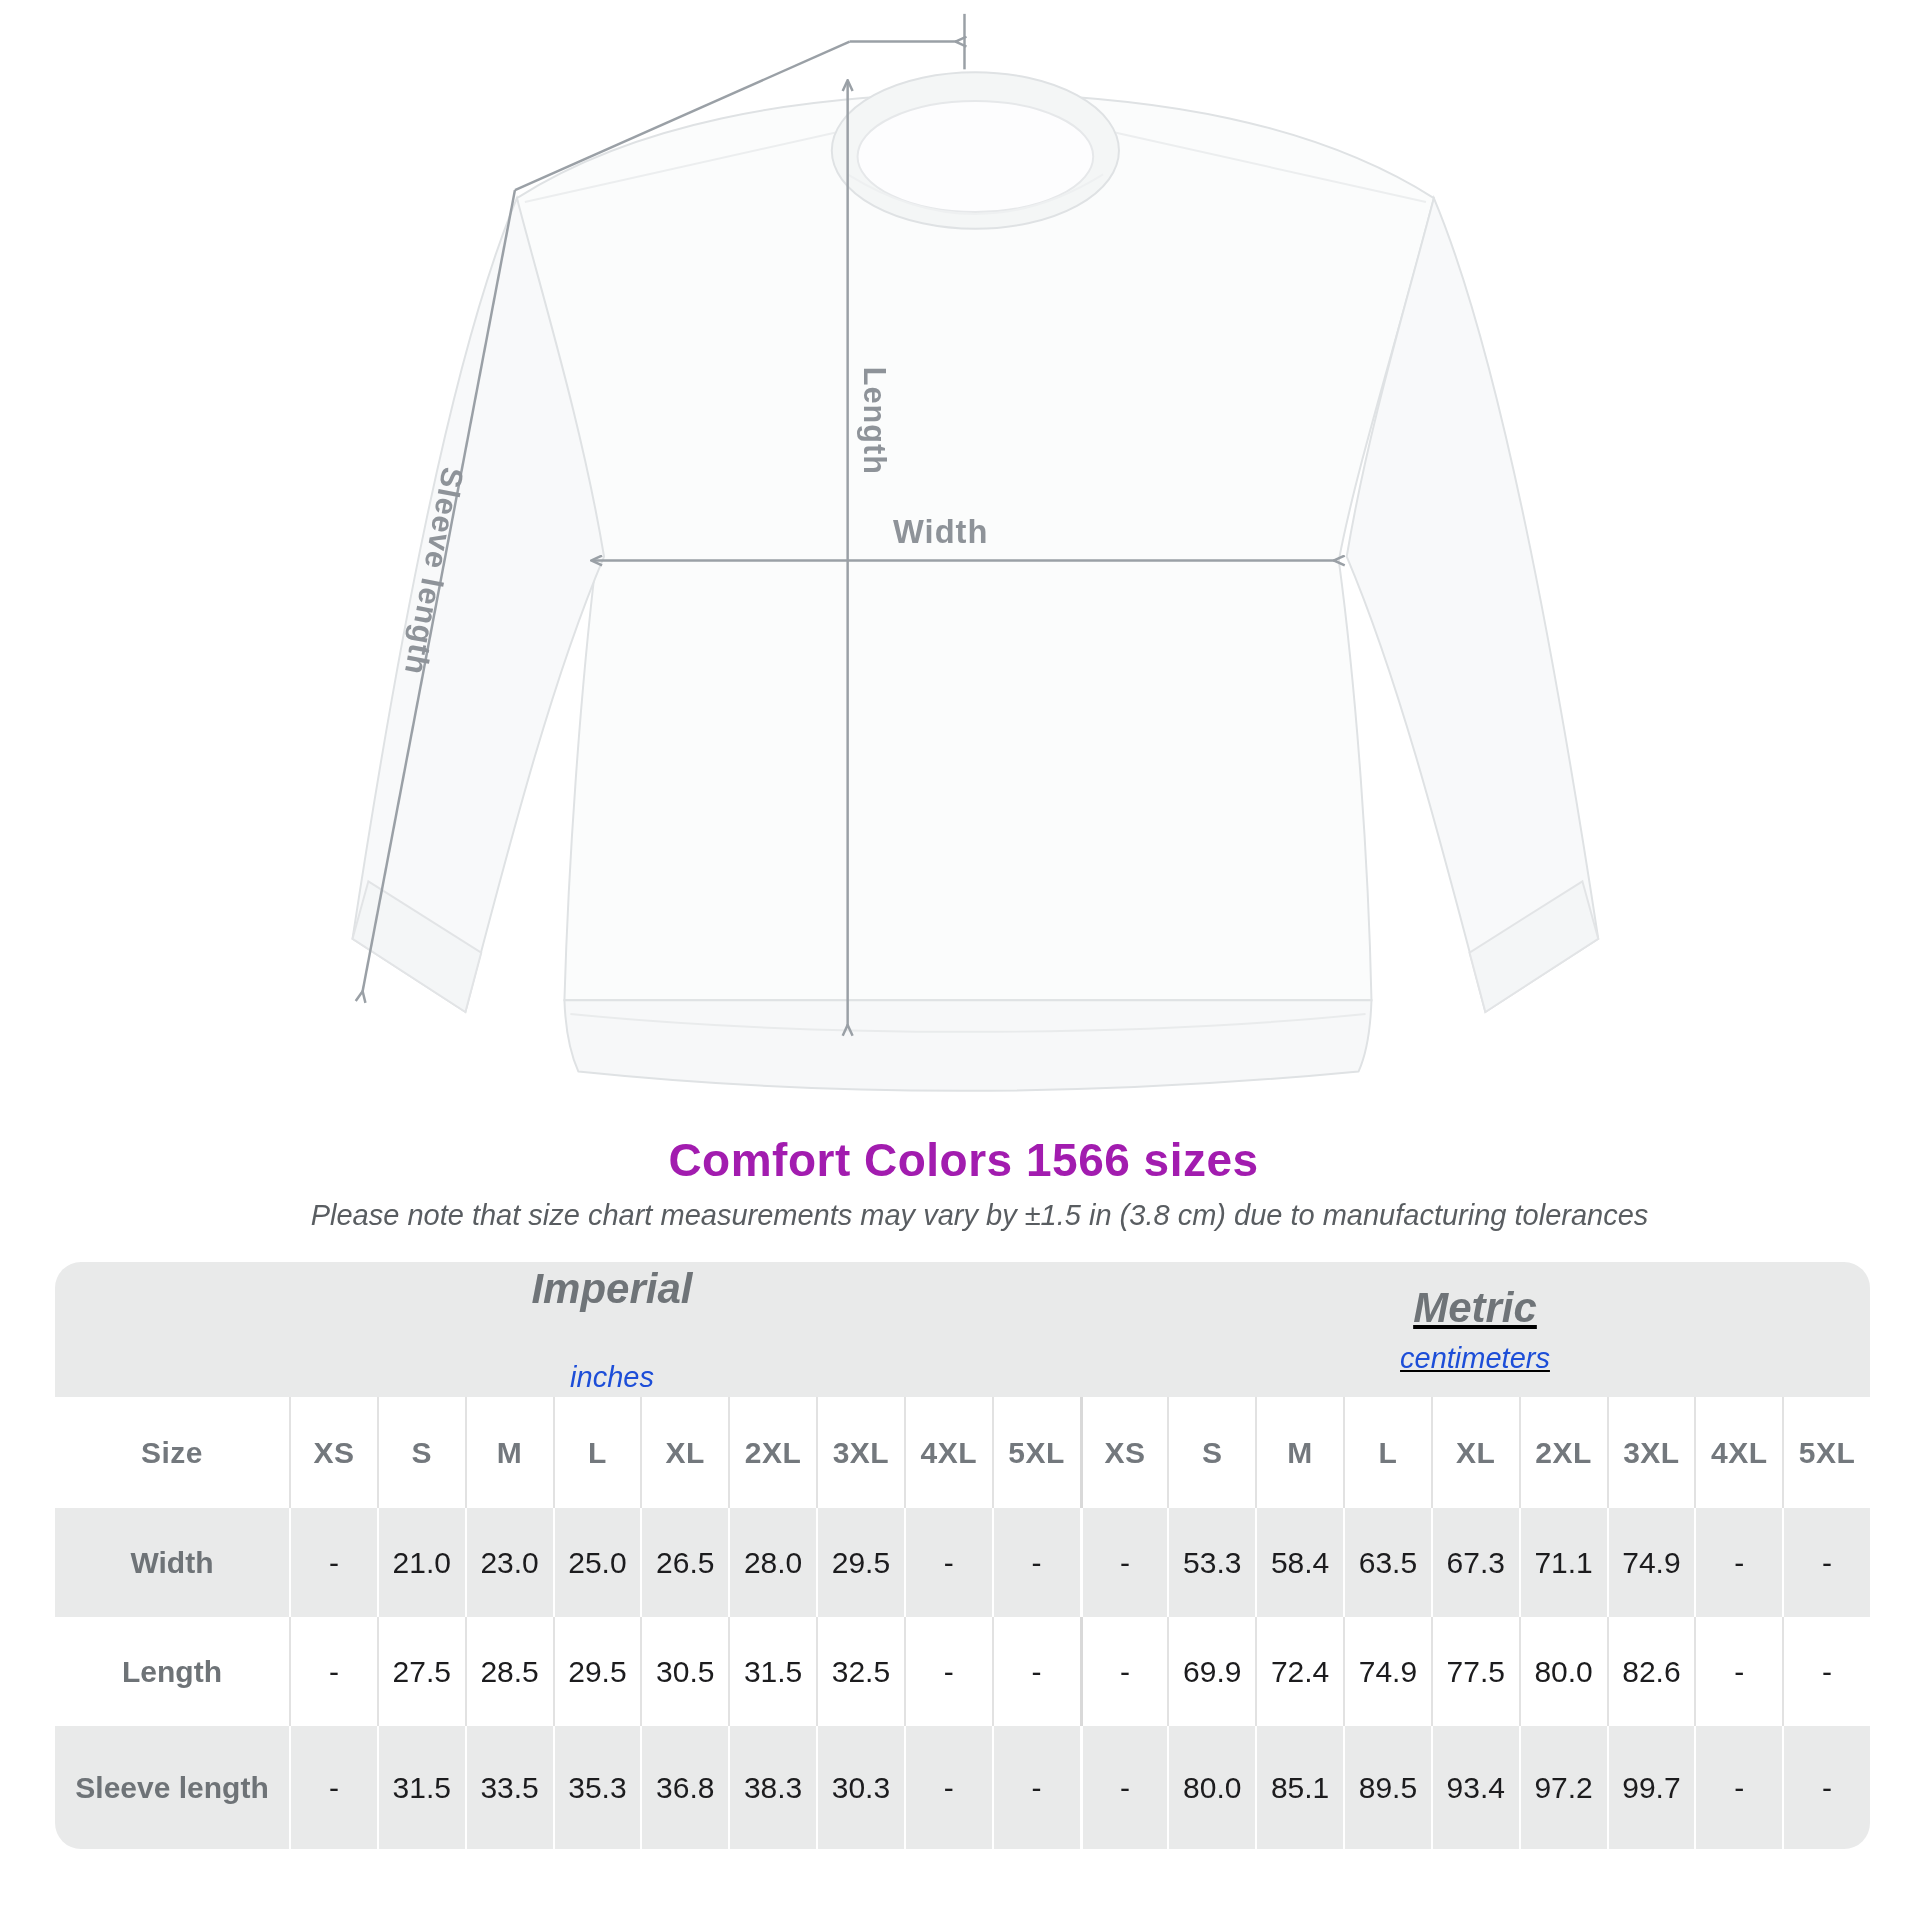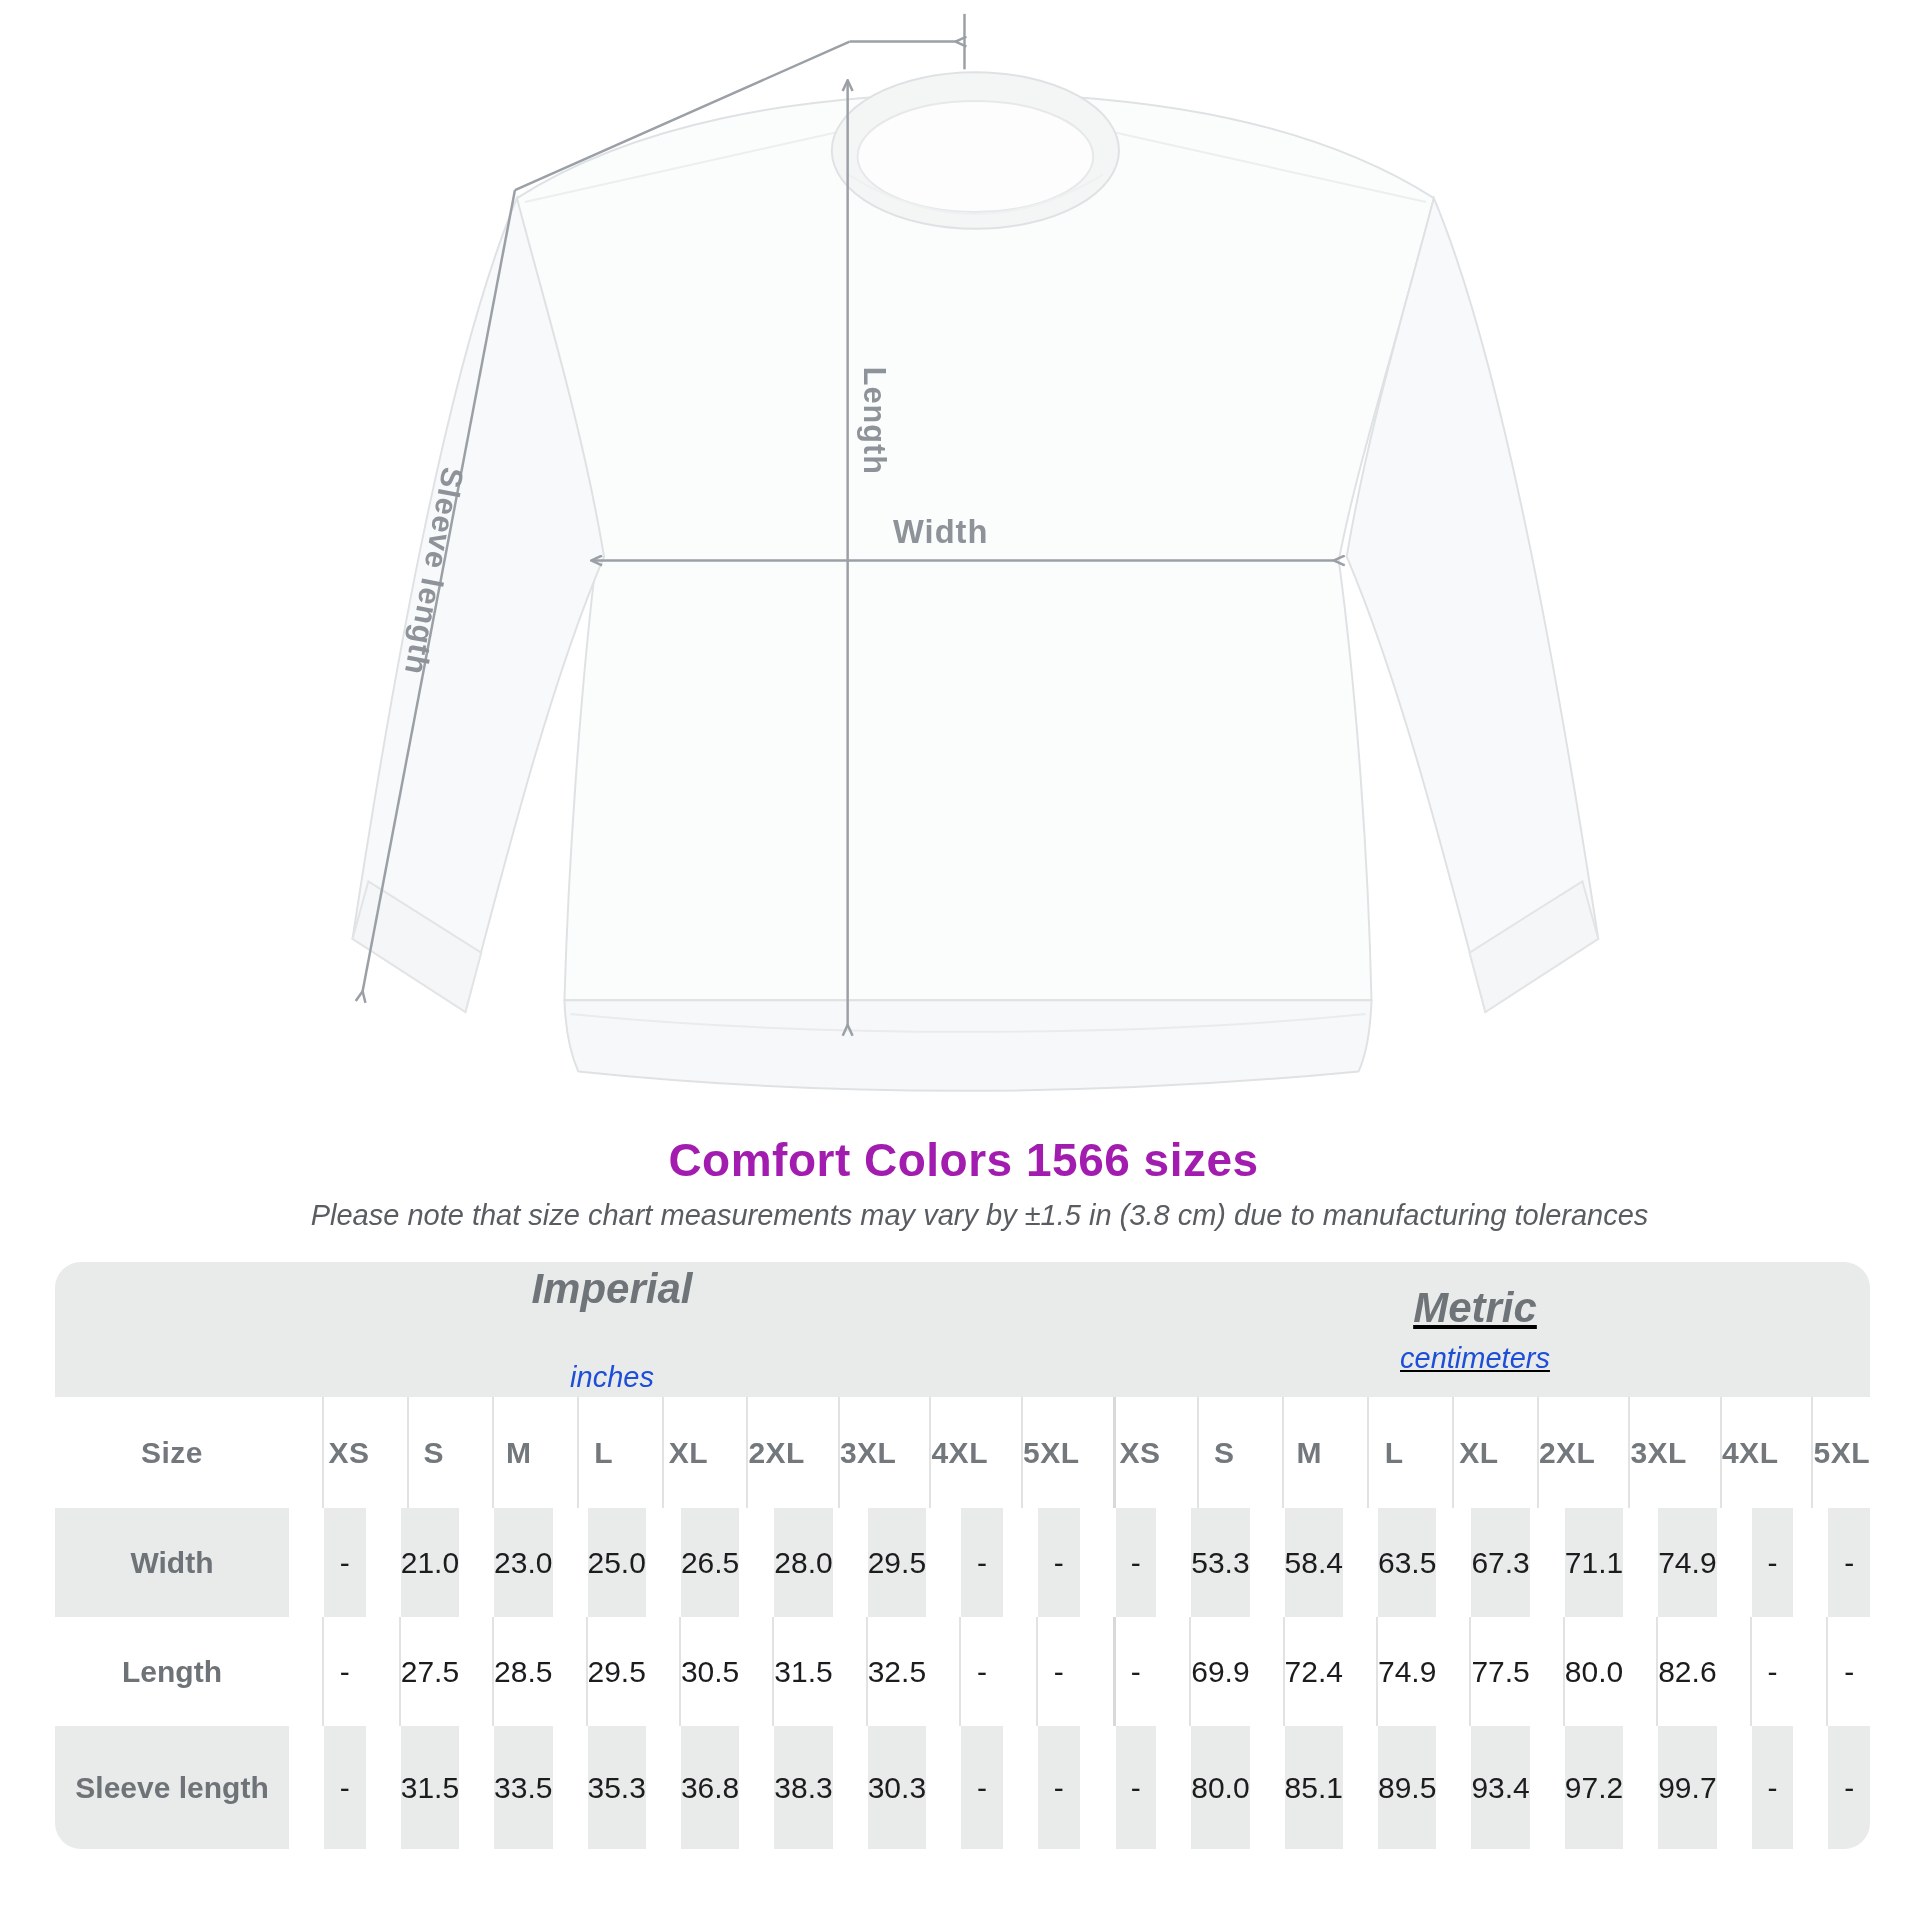--- a/index.html
+++ b/index.html
@@ -16,21 +16,21 @@
 
   
   .sizetable{width:1815px;margin-left:55px;}
   .band{display:flex;height:135px;background:#e9eaea;border-radius:26px 26px 0 0;}
   .band .group{display:flex;flex-direction:column;align-items:center;justify-content:center;gap:10px;}
   .band .group.imperial{width:1025px;padding-left:89px;box-sizing:border-box;gap:48px;}
   .band .group.metric{width:790px;text-decoration:underline;}
   .band .g-label{font-size:42px;font-weight:bold;font-style:italic;color:#6f7478;}
   .band .g-unit{font-size:29px;font-style:italic;color:#1d4ed8;}
 
-  .trow{display:grid;grid-template-columns:234px repeat(18,1fr);width:1815px;gap:33px;}
+  .trow{display:grid;grid-template-columns:234px repeat(18,1fr);width:1815px;}
   .cell{display:flex;align-items:center;justify-content:center;height:109px;box-sizing:border-box;}
   .trow.rhead .cell{height:111px;}
   .trow.last .cell{height:123px;}
 
   .ch{font-size:30px;font-weight:bold;color:#73787d;letter-spacing:0.5px;}
   .rl{font-size:30px;font-weight:bold;color:#6e7377;}
   .v{font-size:30px;color:#1c1c1e;}
 
   
   .trow.white .cell{background:#ffffff;border-left:2px solid #e2e2e2;}

